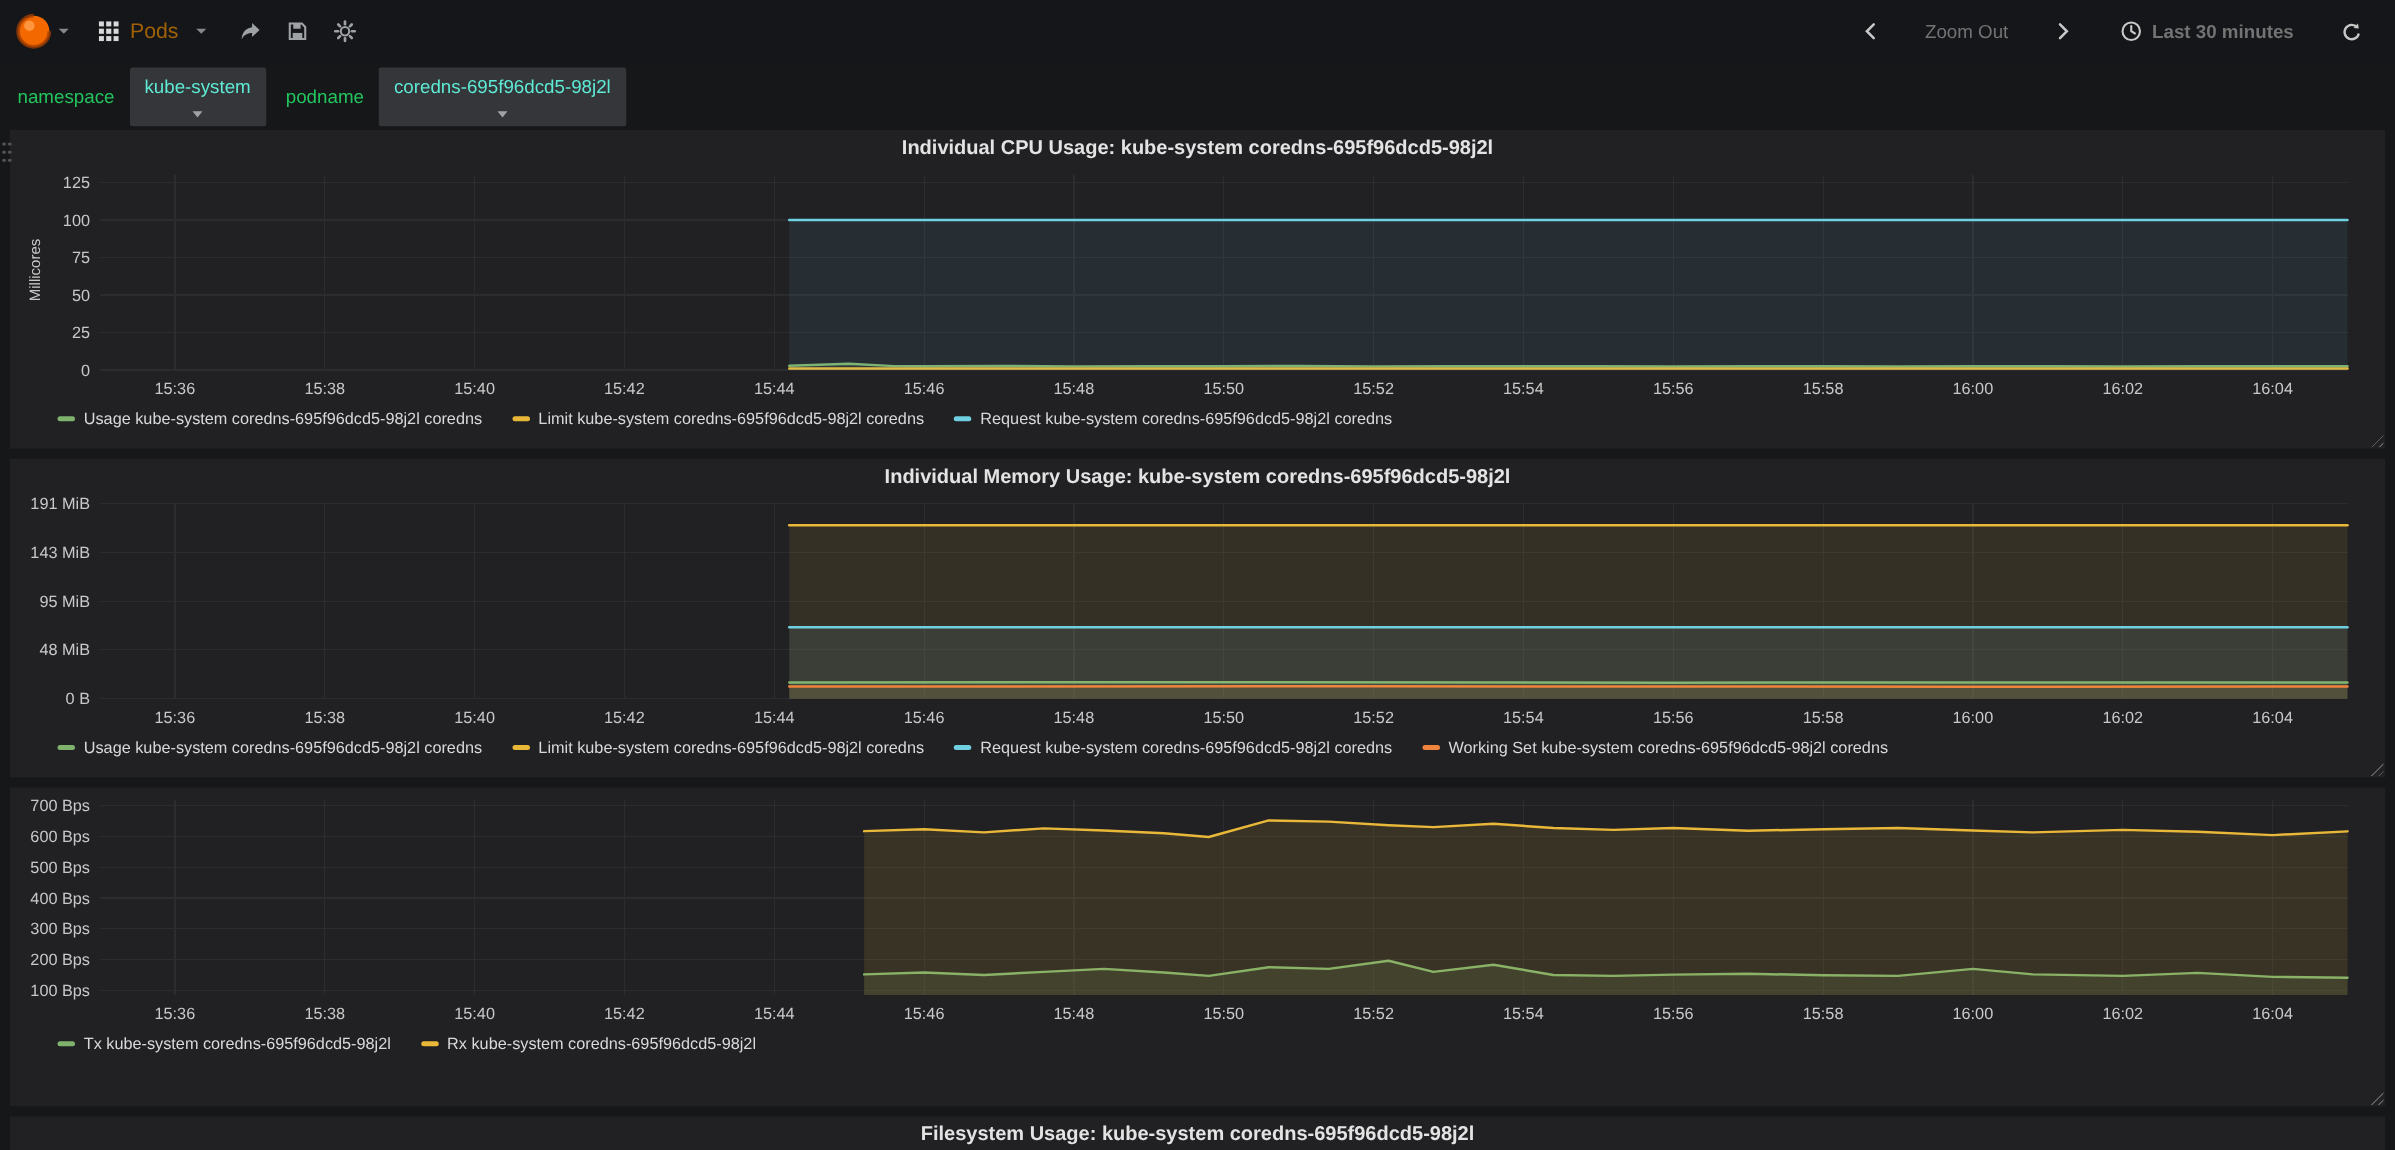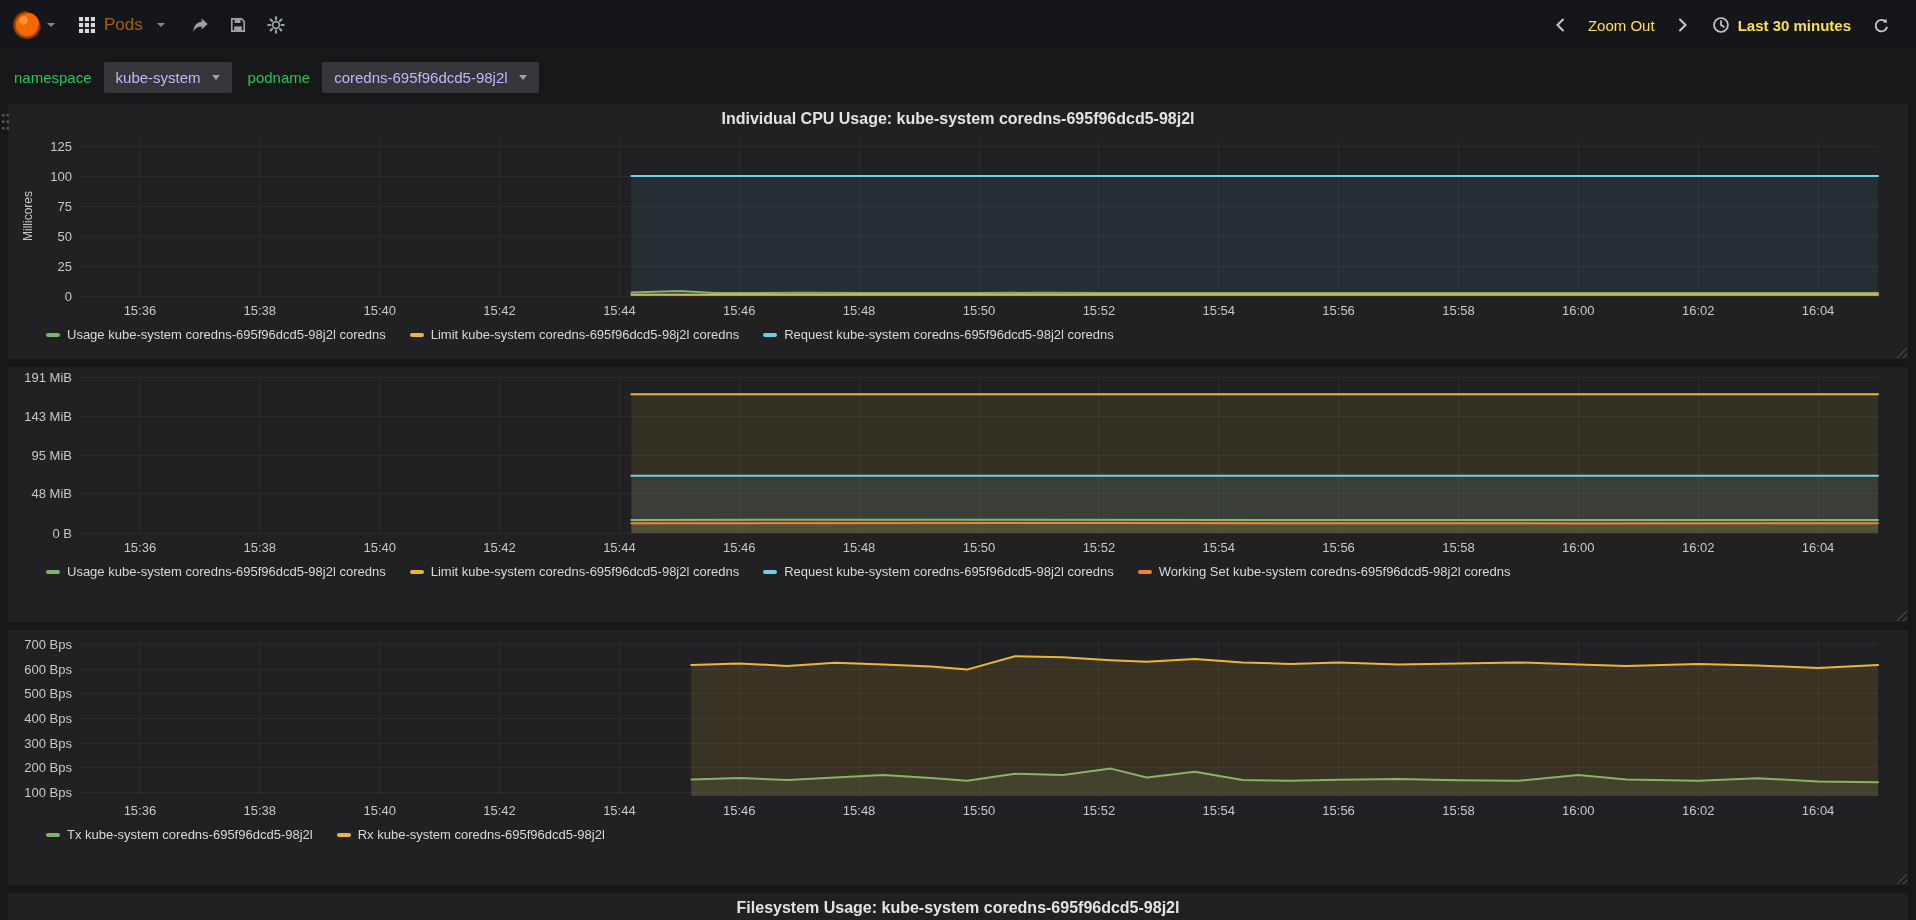--- a/index.html
+++ b/index.html
@@ -24,32 +24,32 @@
     width: 0; height: 0; margin-left: 5px;
     border-left: 4px solid transparent; border-right: 4px solid transparent;
     border-top: 4px solid #85878a;
   }
   .dash-picker {
     display: flex; align-items: center; gap: 9px;
     padding: 0 16px 0 14px; cursor: pointer;
     color: #a16207; font-size: 17px;
   }
   .nav-icon-btn { display: flex; align-items: center; padding: 0 10px; cursor: pointer; }
-  .nav-right { gap: 0; font-size: 15px; color: #fde047; justify-content: flex-end; }
+  .nav-right { gap: 16px; font-size: 15px; color: #737373; justify-content: flex-end; }
   .txt-btn { padding: 0 9px; cursor: pointer; }
   .time-btn { display: flex; align-items: center; gap: 8px; padding: 0 12px; cursor: pointer; font-weight: bold; }
 
   
   .submenu { display: flex; align-items: center; gap: 16px; padding: 12px 10px 12px 14px; height: 54px; }
   .var { display: flex; align-items: center; gap: 12px; }
   .var-label { color: #22c55e; font-size: 15px; }
   .var-value {
     display: flex; align-items: center; gap: 11px;
-    background: #343639; color: #c4b5fd; font-size: 15px;
-    padding: 7px 12px; border-radius: 2px; cursor: pointer;
+    background: #343639; color: #5eead4; font-size: 15px;
+    padding: 7px 12px; border-radius: 2px; cursor: pointer; flex-direction: column;
   }
   .caret-down {
     width: 0; height: 0;
     border-left: 4.5px solid transparent; border-right: 4.5px solid transparent;
     border-top: 5px solid #a0a3a6;
   }
 
   
   .dash { padding: 0 8px; }
   .panel {
@@ -258,20 +258,21 @@
         </span>
         <span class="legend-item">
           <span class="legend-swatch" style="background: rgb(110, 208, 224);"></span>
           <span class="legend-label">Request kube-system coredns-695f96dcd5-98j2l coredns</span>
         </span>
       </div>
     <span class="resize-corner"></span>
   </div>
 
   <div class="panel">
+    <div class="panel-title">Individual Memory Usage: kube-system coredns-695f96dcd5-98j2l</div>
     <div class="chart-wrap">
       <svg class="chart" viewBox="0 0 1888 190">
           <line x1="125.9" x2="125.9" y1="8" y2="164" stroke="#2b2c2f" stroke-width="1" shape-rendering="crispEdges"></line>
           <line x1="245.8" x2="245.8" y1="8" y2="164" stroke="#2b2c2f" stroke-width="1" shape-rendering="crispEdges"></line>
           <line x1="365.7" x2="365.7" y1="8" y2="164" stroke="#2b2c2f" stroke-width="1" shape-rendering="crispEdges"></line>
           <line x1="485.5" x2="485.5" y1="8" y2="164" stroke="#2b2c2f" stroke-width="1" shape-rendering="crispEdges"></line>
           <line x1="605.4" x2="605.4" y1="8" y2="164" stroke="#2b2c2f" stroke-width="1" shape-rendering="crispEdges"></line>
           <line x1="725.3" x2="725.3" y1="8" y2="164" stroke="#2b2c2f" stroke-width="1" shape-rendering="crispEdges"></line>
           <line x1="845.1" x2="845.1" y1="8" y2="164" stroke="#2b2c2f" stroke-width="1" shape-rendering="crispEdges"></line>
           <line x1="965.0" x2="965.0" y1="8" y2="164" stroke="#2b2c2f" stroke-width="1" shape-rendering="crispEdges"></line>

